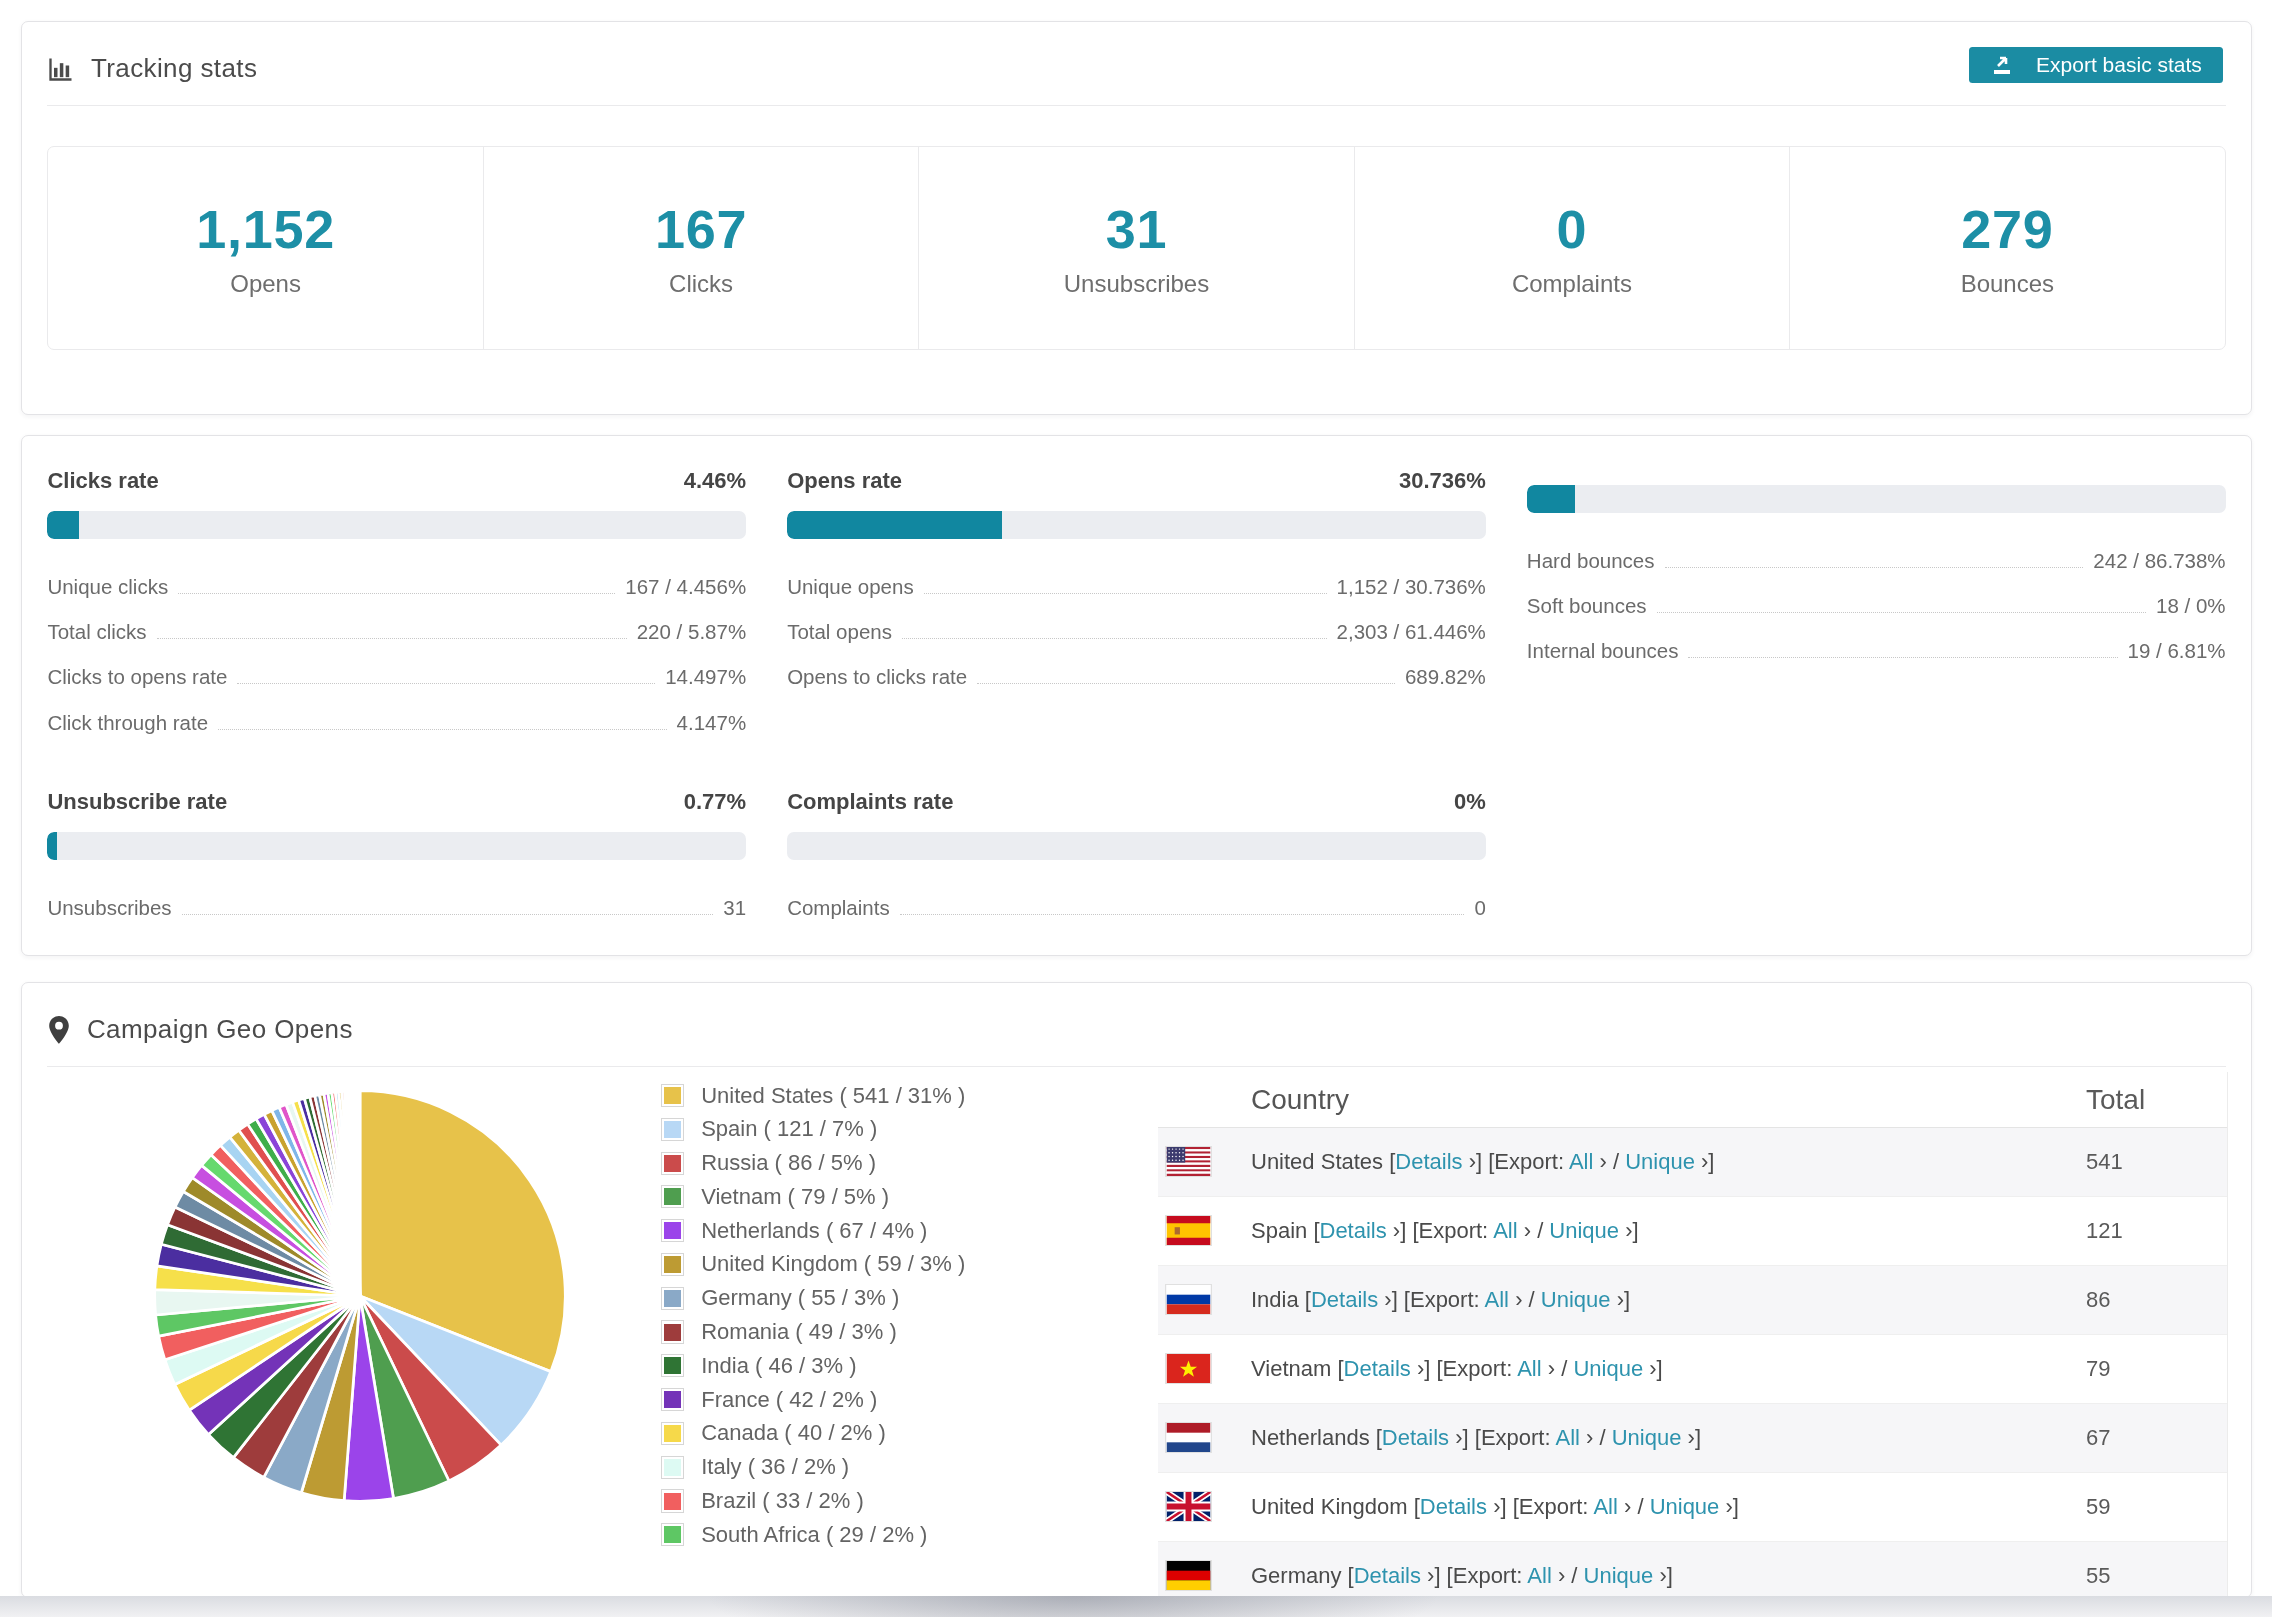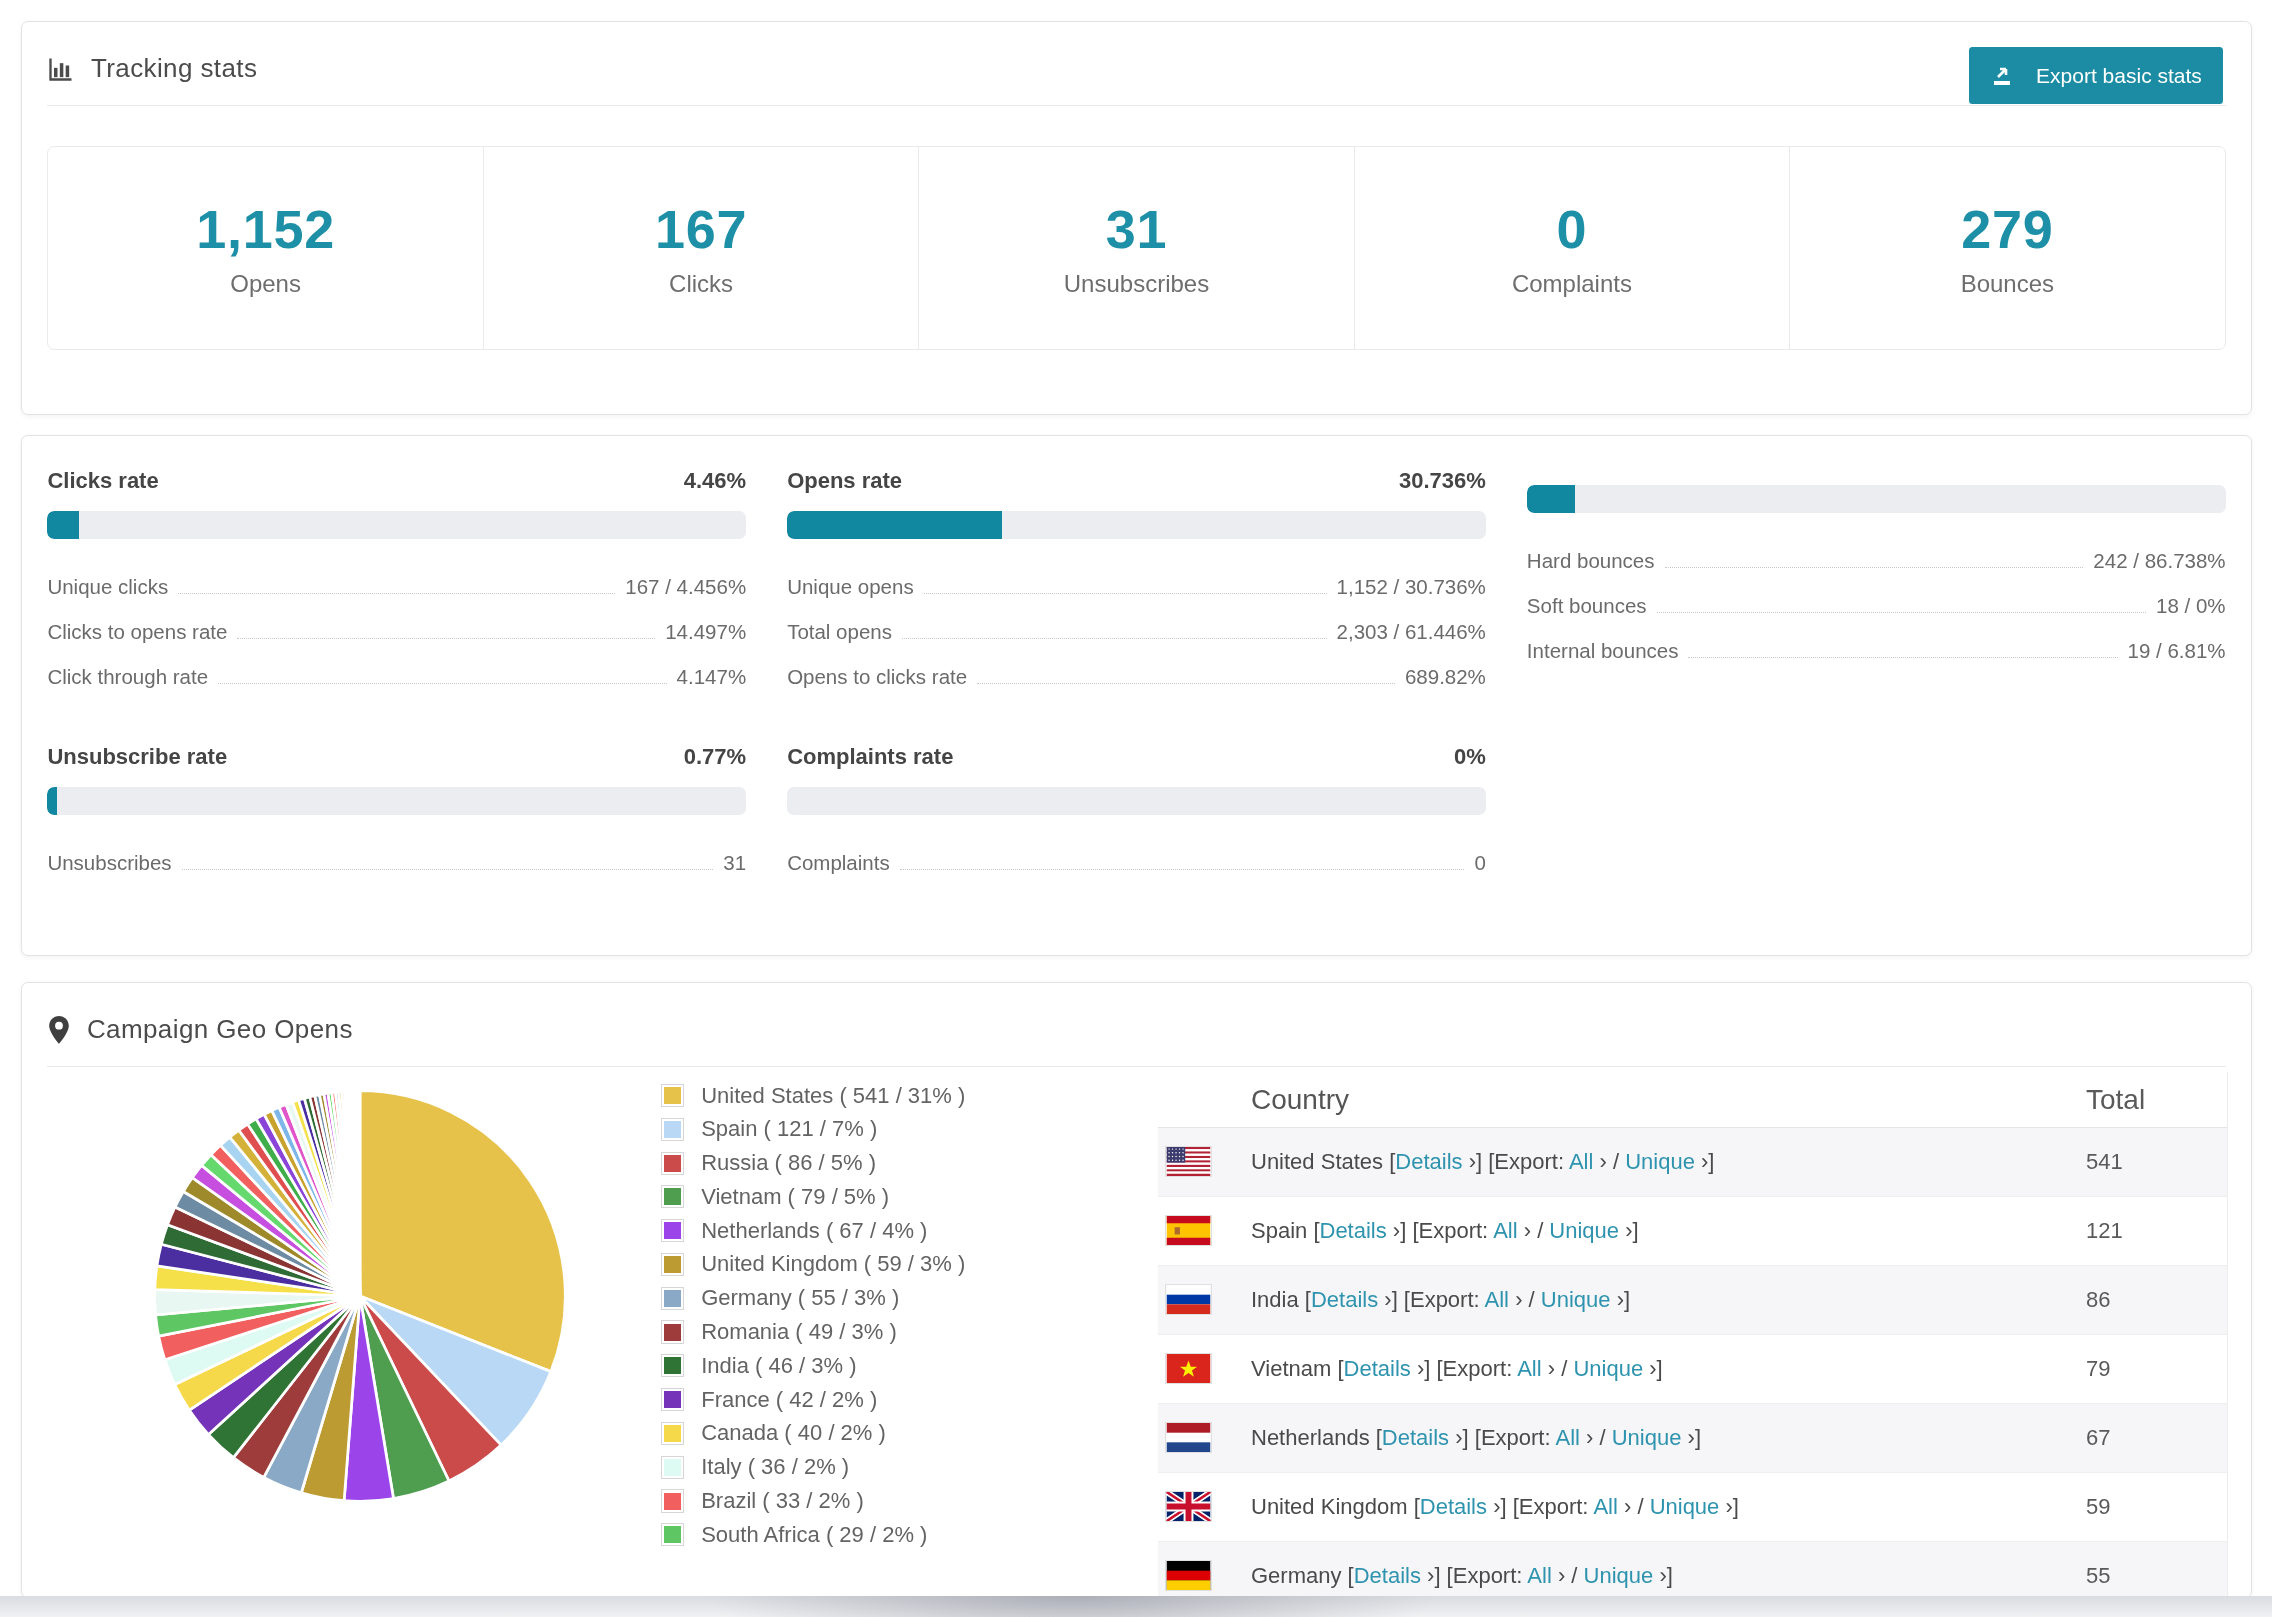--- a/index.html
+++ b/index.html
@@ -7,21 +7,21 @@
   .card{position:absolute;left:21px;width:2229px;background:#fff;border:0.7px solid #e3e3e6;
     border-radius:7px;box-shadow:0 1.4px 4.2px rgba(40,45,60,.05);}
   #card-tracking{top:21px;height:392px;}
   #card-rates{top:435px;height:519px;}
   #card-geo{top:982px;height:614px;overflow:hidden;}
   .card-header{position:relative;margin:0 25.4px;padding:31px 2.8px 21px 0;border-bottom:1.4px solid #eaeaec;
     display:flex;align-items:center;}
   .card-title{font-size:26px;color:#4b4b4b;font-weight:500;letter-spacing:0.4px;}
   .hdr-icon{margin-right:15.5px;display:inline-flex;align-items:center;}
   .export-btn{position:absolute;right:2.8px;top:25.4px;background:#1b8ca3;color:#fff;border:none;
-    border-radius:3.5px;height:57px;padding:0 21px;font-size:21px;display:flex;align-items:center;
+    border-radius:3.5px;height:36px;padding:0 21px;font-size:21px;display:flex;align-items:center;
     gap:22px;cursor:pointer;font-family:inherit;}
   
   .stats-box{margin:40px 25.4px 0;height:202px;border:1.4px solid #eaeaec;border-radius:7px;display:flex;}
   .stat-cell{flex:1;display:flex;flex-direction:column;align-items:center;justify-content:center;gap:10px;}
   .stat-cell + .stat-cell{border-left:1.4px solid #eaeaec;}
   .stat-value{font-size:54px;font-weight:700;color:#1d8fa6;letter-spacing:0.7px;text-align:right;}
   .stat-label{font-size:24px;color:#6e6e6e;}
   
   #rates-grid{display:grid;grid-template-columns:repeat(3,1fr);column-gap:41px;row-gap:44px;
     padding:32px 25.4px 0;}
@@ -117,20 +117,25 @@
         <div class="bar-track">
           <div class="bar-fill" style="width: 4.46%; min-width: 9.2px;"></div>
         </div>
         <div class="rate-rows">
           <div class="stat-row">
             <span>Unique clicks</span>
             <div class="leader"></div>
             <span>167 / 4.456%</span>
           </div>
           <div class="stat-row">
+            <span>Total clicks</span>
+            <div class="leader"></div>
+            <span>220 / 5.87%</span>
+          </div>
+          <div class="stat-row">
             <span>Clicks to opens rate</span>
             <div class="leader"></div>
             <span>14.497%</span>
           </div>
           <div class="stat-row">
             <span>Click through rate</span>
             <div class="leader"></div>
             <span>4.147%</span>
           </div>
         </div>

